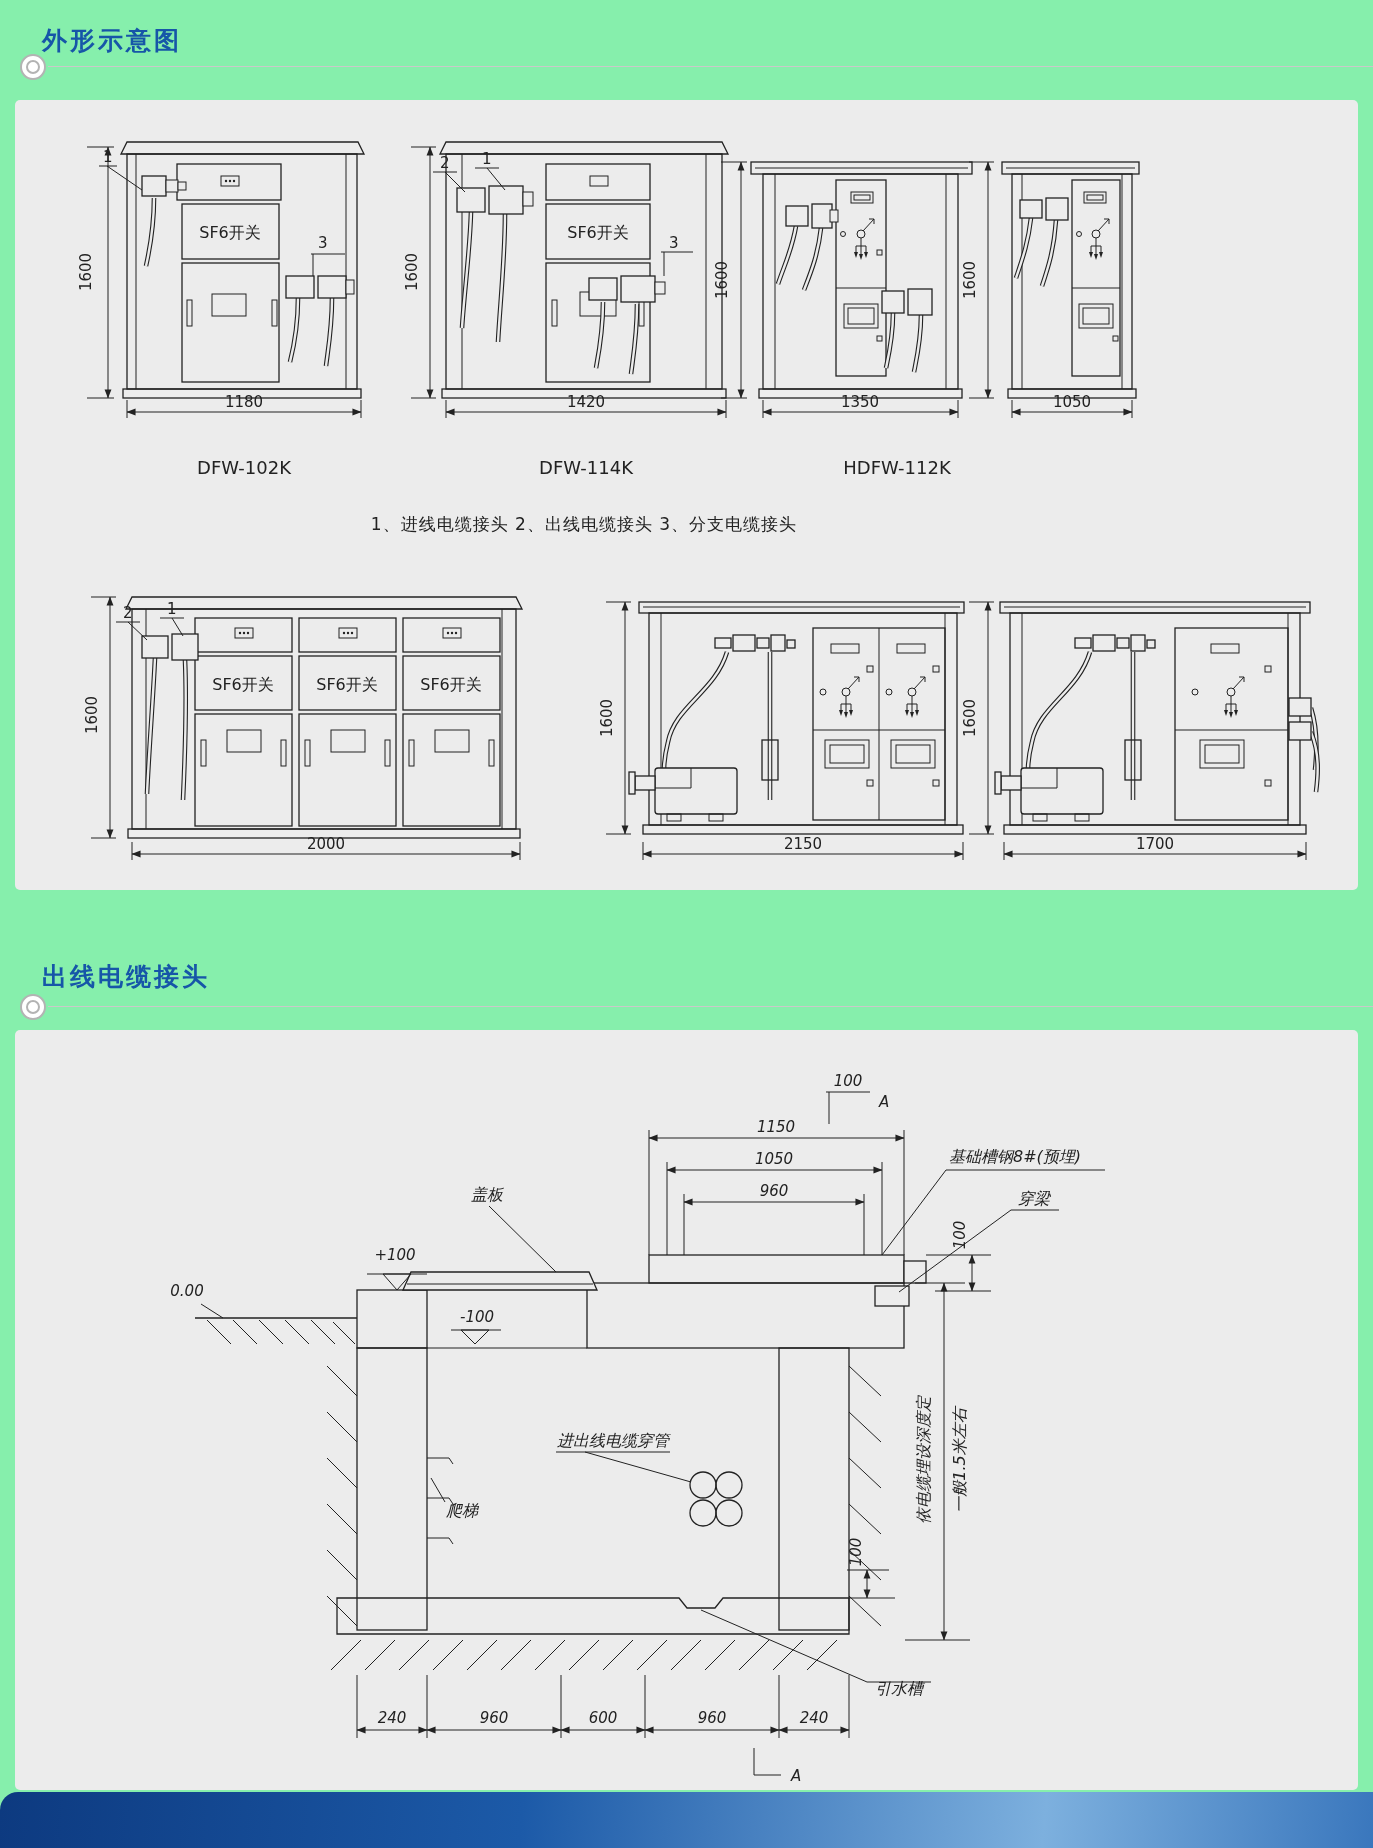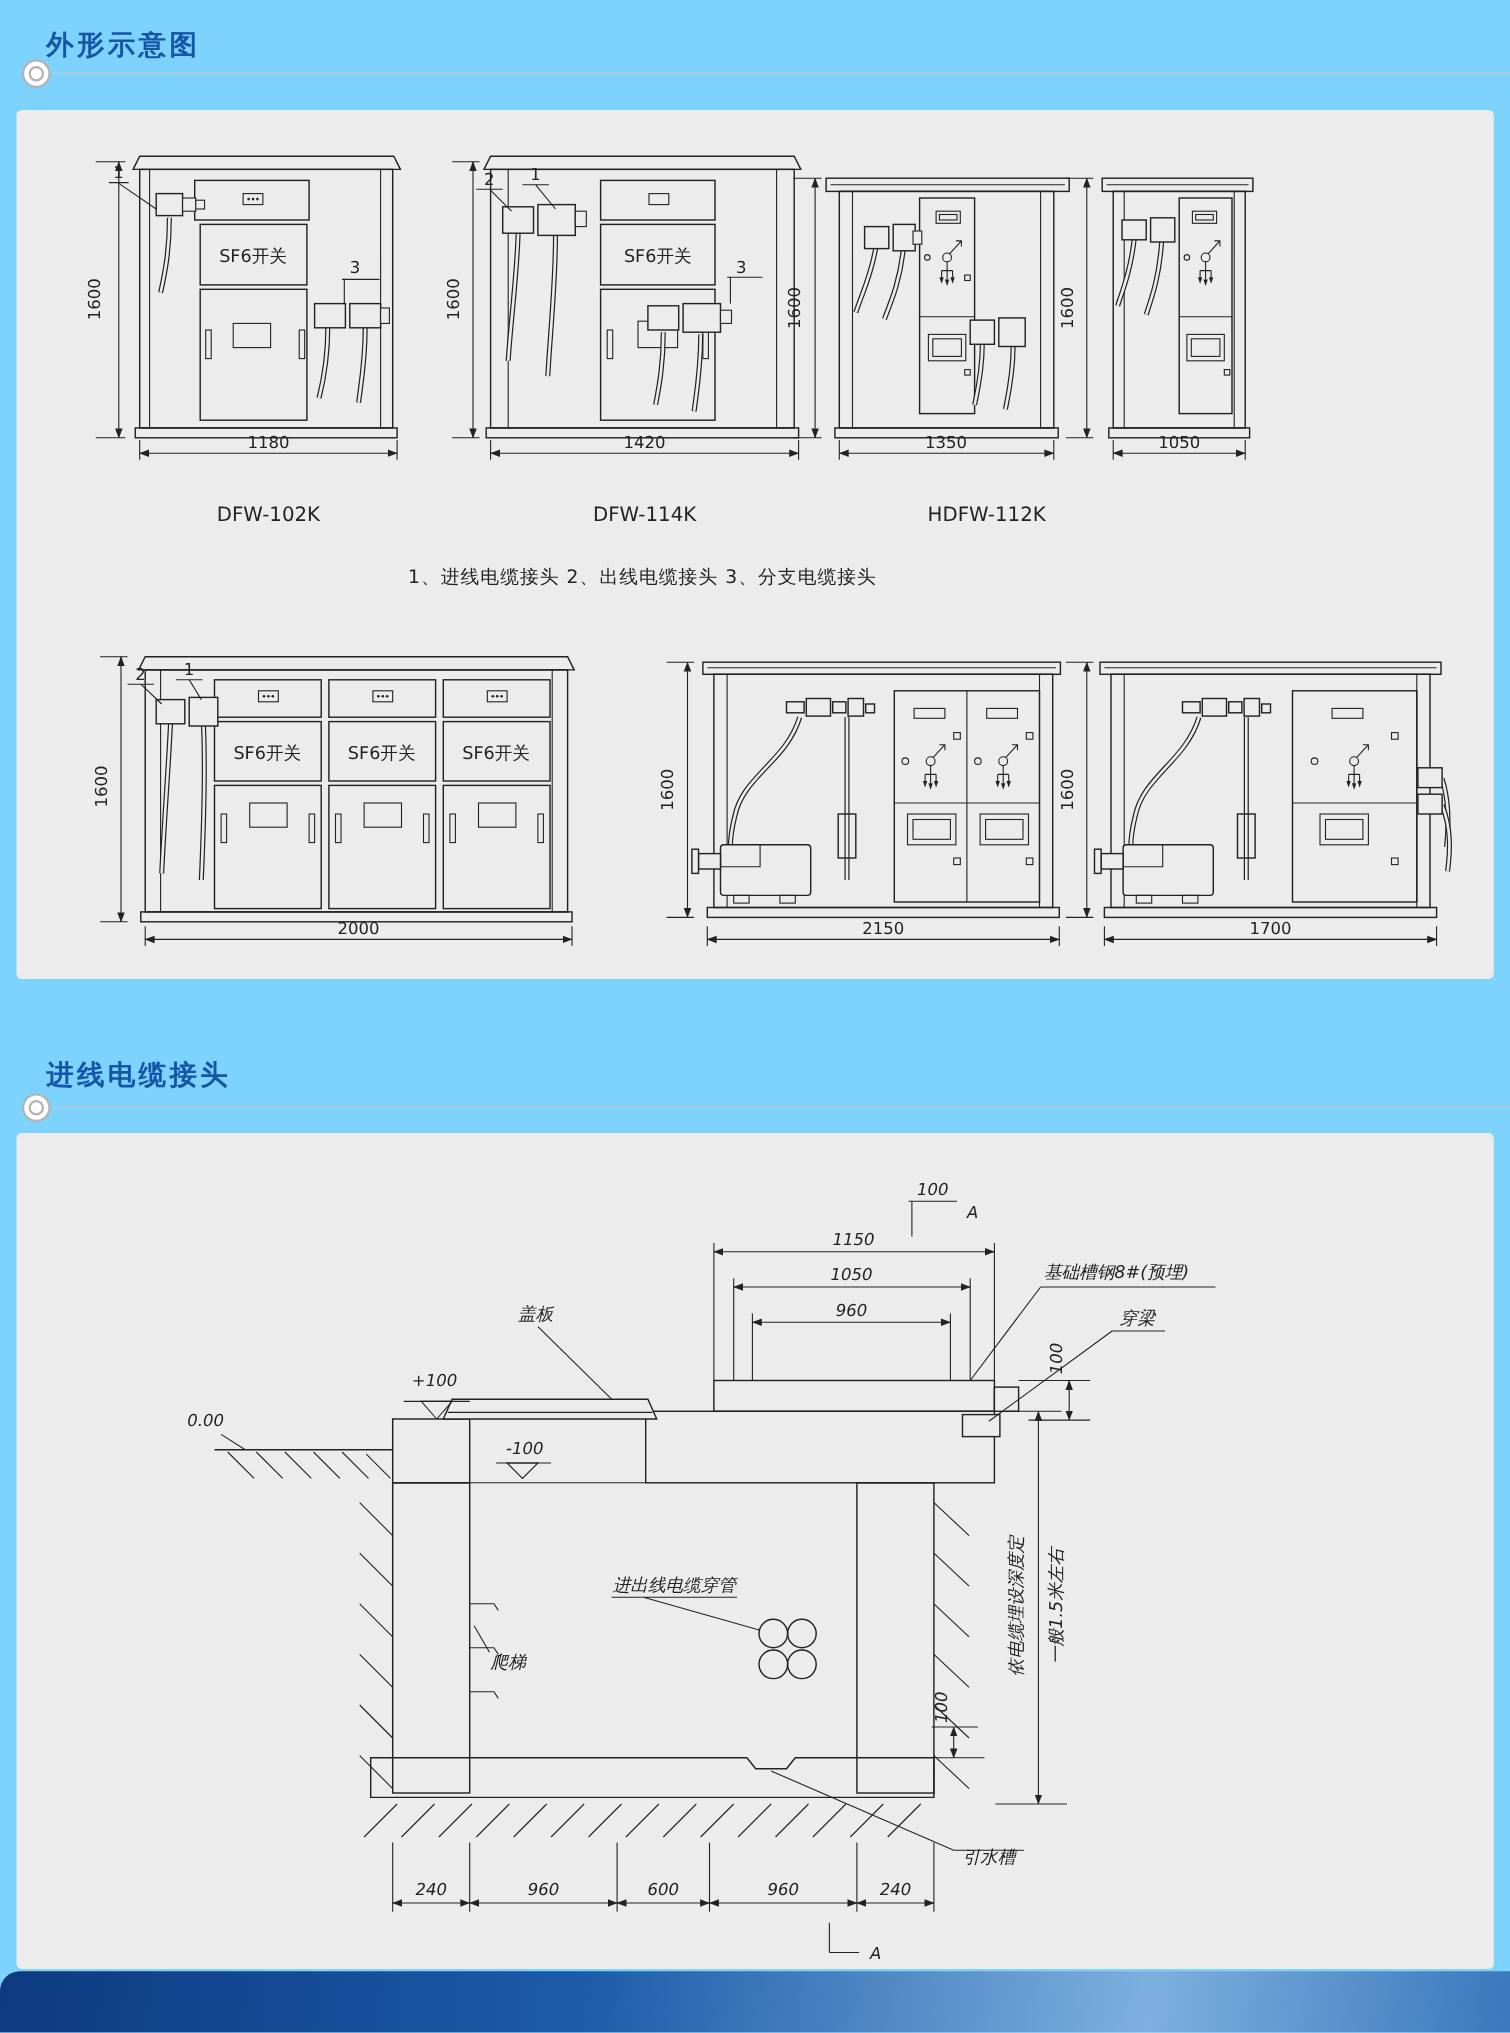--- a/index.html
+++ b/index.html
@@ -1,18 +1,18 @@
 <!DOCTYPE html>
 <html><head>
 <meta charset="utf-8">
 <style>
   * {margin:0; padding:0; box-sizing:border-box;}
   html,body {background:#ffffff;}
   body {width:1373px; height:1848px; position:relative; font-family:"DejaVu Sans","Liberation Sans",sans-serif;}
-  .page {position:absolute; left:0; top:0; width:1373px; height:1848px; overflow:hidden; background:#7dd3fc;}
+  .page {position:absolute; left:0; top:0; width:1373px; height:1848px; overflow:hidden; background:#86efac;}
   .sec-title {position:absolute; left:42px; font-size:25px; font-weight:bold; color:#1656a8; letter-spacing:3px;}
   .ring-outer {position:absolute; width:26px; height:26px; border:2px solid #b3b3b3; border-radius:50%; background:#fff;}
   .ring-inner {position:absolute; width:14px; height:14px; border:2px solid #b3b3b3; border-radius:50%; background:#fff;}
   .rule {position:absolute; height:1px; background:#c9c9c9; right:0;}
   .panel {position:absolute; left:15px; width:1343px; background:#ececec; border-radius:5px;}
   .footer {position:absolute; left:0; top:1792px; width:1373px; height:56px;
            background:linear-gradient(95deg,#0d3a80 0%,#1c5aa8 38%,#7db0de 76%,#3a77bd 100%);
            border-radius:18px 0 0 0;}
   svg {display:block;}
   svg text {fill:#222222;}
@@ -382,21 +382,21 @@
       <path d="M954,502 H979 M954,734 H979" class="lt"></path>
       <path class="lt" marker-start="url(#ar1)" marker-end="url(#ar1)" d="M973,502 V734"></path>
       <text class="dim" transform="translate(960,618) rotate(-90)" text-anchor="middle">1600</text>
       <path d="M989,742 V760 M1291,742 V760" class="lt"></path>
       <path class="lt" marker-start="url(#ar1)" marker-end="url(#ar1)" d="M989,754 H1291"></path>
       <text class="dim" x="1140" y="749" text-anchor="middle">1700</text>
     </g>
   </svg>
   </div>
 
-  <div class="sec-title" style="top:960px;">进线电缆接头</div>
+  <div class="sec-title" style="top:960px;">出线电缆接头</div>
   <div class="ring-outer" style="left:20px; top:994px;"></div>
   <div class="ring-inner" style="left:26px; top:1000px;"></div>
   <div class="rule" style="left:48px; top:1006px;"></div>
 
   <div class="panel" style="top:1030px; height:760px;font-style:italic;">
   <svg width="1343" height="760" viewBox="0 0 1343 760">
     <defs>
       <marker id="ar2" viewBox="0 0 10 10" refX="9.5" refY="5" markerWidth="9" markerHeight="9" orient="auto-start-reverse">
         <path d="M0,1.2 L10,5 L0,8.8 z" fill="#222"></path>
       </marker>

